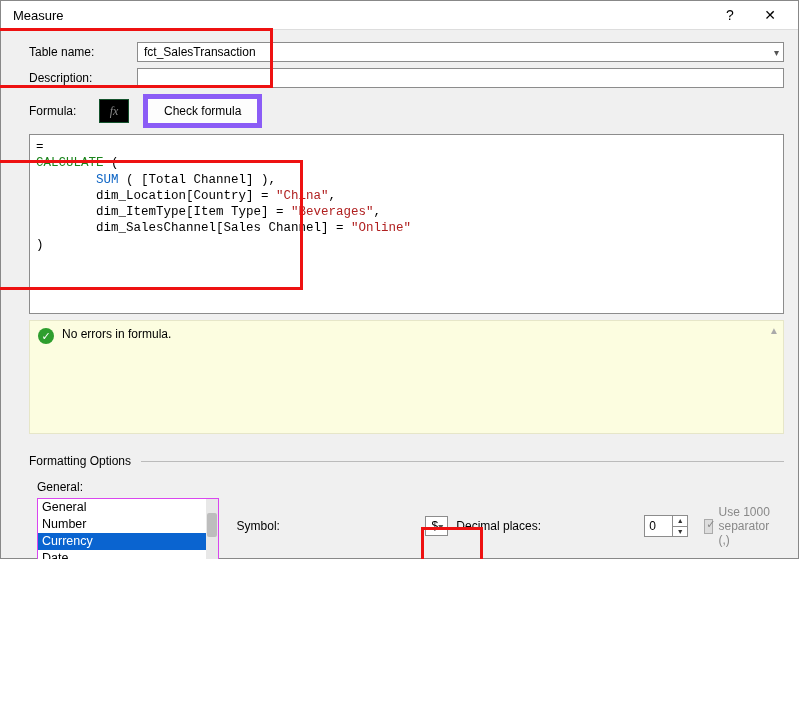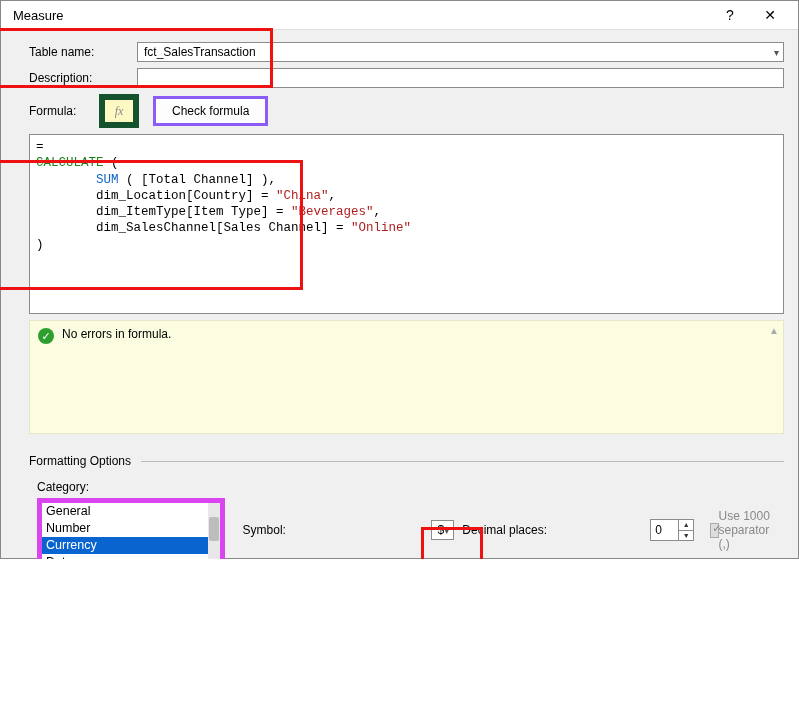--- a/index.html
+++ b/index.html
@@ -82,34 +82,34 @@
   }
 
   .formula-row {
     display: flex;
     align-items: center;
     gap: 14px;
   }
   .fx-box {
     width: 28px;
     height: 22px;
-    background: #fef9c3;
-    border: 6px solid #14532d;
+    background: #000000;
+    border: 1px solid #14532d;
     display: flex;
     align-items: center;
     justify-content: center;
     font-style: italic;
     color: #888;
     font-family: serif;
   }
   .button {
     height: 24px;
     padding: 0 16px;
     background: #fdfdfd;
-    border: 3px solid #8b5cf6;
+    border: 5px solid #8b5cf6;
     display: inline-flex;
     align-items: center;
     justify-content: center;
     font-size: 12px;
     color: #000;
   }
 
   .formula-editor {
     background: #fff;
     border: 1px solid #8c8c8c;
@@ -171,21 +171,21 @@
 
   .format-area {
     display: flex;
     gap: 18px;
     margin-top: 6px;
     padding: 0 8px;
   }
   .cat-col { width: 200px; }
   .cat-list {
     background: #fff;
-    border: 5px solid #d946ef;
+    border: 1px solid #d946ef;
     height: 72px;
     overflow: hidden;
     position: relative;
     font-size: 12.5px;
   }
   .cat-list .item {
     padding: 0 4px;
     line-height: 17px;
     white-space: nowrap;
     text-overflow: ellipsis;
@@ -260,21 +260,21 @@
     color: #333;
   }
   .spin .arrows div {
     flex: 1;
     display: flex;
     align-items: center;
     justify-content: center;
   }
   .spin .arrows div:first-child { border-bottom: 1px solid #8c8c8c; }
 
-  .chk-row { display: flex; align-items: center; color: #888; margin-left: 0; }
+  .chk-row { display: flex; align-items: center; gap: 6px; color: #888; margin-left: 0; }
   .chk {
     width: 13px; height: 13px;
     background: #ddd;
     border: 1px solid #aaa;
     position: relative;
   }
   .chk::after {
     content: "✓";
     position: absolute;
     left: 1px; top: -2px;
@@ -353,21 +353,21 @@
       <div class="scroll-hint">▲</div>
     </div>
 
     <div class="section-title">
       <span>Formatting Options</span>
       <hr>
     </div>
 
     <div class="format-area">
       <div class="cat-col">
-        <div style="margin-bottom:4px">Category:</div>
+        <div style="margin-bottom:4px">General:</div>
         <div class="cat-list">
           <div class="item">General</div>
           <div class="item">Number</div>
           <div class="item selected">Currency</div>
           <div class="item">Date</div>
           <div class="v-scroll">
               <div class="thumb"></div>
             </div>
         </div>
       </div>

